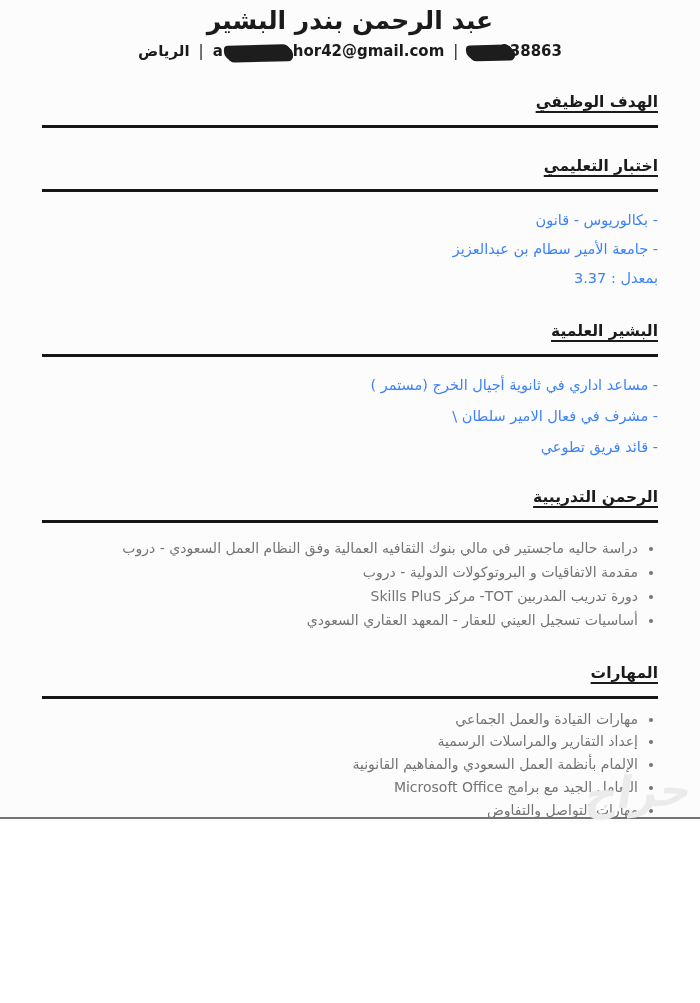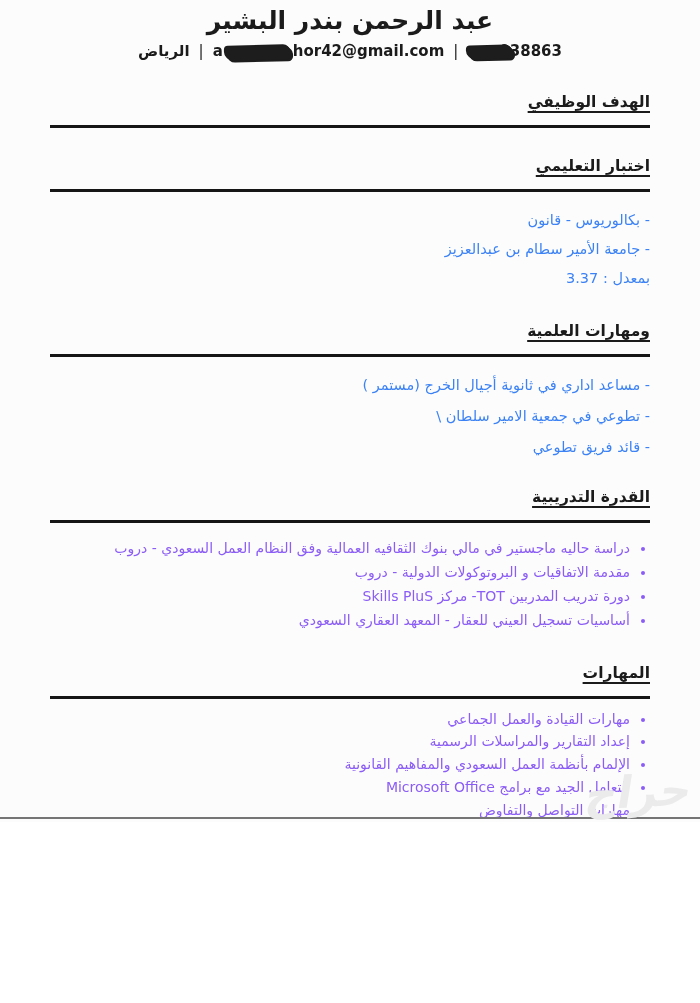--- a/index.html
+++ b/index.html
@@ -36,21 +36,21 @@
     display:inline-block;
     background:#1d1d1d;
     border-radius:4px 7px 5px 8px;
     transform:rotate(-1.5deg);
     vertical-align:-3px;
     box-shadow:2px 2px 0 0 #1d1d1d, -1px -1px 0 0 #1d1d1d;
   }
   .redact.email-blob { width:66px; height:14px; margin:0 2px -1px 2px; }
   .redact.phone-blob { width:46px; height:13px; margin-right:-14px; }
 
-  .section { margin:8px; }
+  .section { margin:0; }
   .section h2 {
     margin:0;
     font-size:15.5px;
     font-weight:bold;
     text-align:right;
     text-decoration:underline;
     text-decoration-thickness:1.5px;
     text-underline-offset:4px;
   }
   .rule {
@@ -83,21 +83,21 @@
 
   ul.bullet-list {
     margin:16px 0 0 0;
     padding:0 20px 0 0;
     list-style:disc;
   }
   ul.bullet-list li {
     font-size:14px;
     margin-bottom:5px;
     line-height:1.35;
-    color:#8b5cf6;
+    color:#737373;
   }
   ul.skills-list { margin-top:11px; }
   ul.skills-list li { margin-bottom:4px; }
 
   .watermark {
     position:absolute;
     right:8px; bottom:8px;
     font-size:44px;
     font-weight:bold;
     color:#ebebeb;
@@ -133,31 +133,31 @@
     <h2>اختبار التعليمي</h2>
     <div class="rule"></div>
     <div class="plain-list">
         <div>- بكالوريوس - قانون</div>
         <div>- جامعة الأمير سطام بن عبدالعزيز</div>
         <div>بمعدل : 3.37</div>
       </div>
   </div>
 
   <div class="section sec-experience">
-    <h2>ومهارات العلمية</h2>
+    <h2>البشير العلمية</h2>
     <div class="rule"></div>
     <div class="plain-list exp-list">
         <div>- مساعد اداري في ثانوية أجيال الخرج (مستمر )</div>
-        <div>- تطوعي في جمعية الامير سلطان \</div>
+        <div>- مشرف في فعال الامير سلطان \</div>
         <div>- قائد فريق تطوعي</div>
       </div>
   </div>
 
   <div class="section sec-courses">
-    <h2>القدرة التدريبية</h2>
+    <h2>الرحمن التدريبية</h2>
     <div class="rule"></div>
     <ul class="bullet-list">
         <li>دراسة حاليه ماجستير في مالي بنوك الثقافيه العمالية وفق النظام العمل السعودي - دروب</li>
         <li>مقدمة الاتفاقيات و البروتوكولات الدولية - دروب</li>
         <li>دورة تدريب المدربين TOT- مركز Skills PluS</li>
         <li>أساسيات تسجيل العيني للعقار - المعهد العقاري السعودي</li>
       </ul>
   </div>
 
   <div class="section sec-skills">

